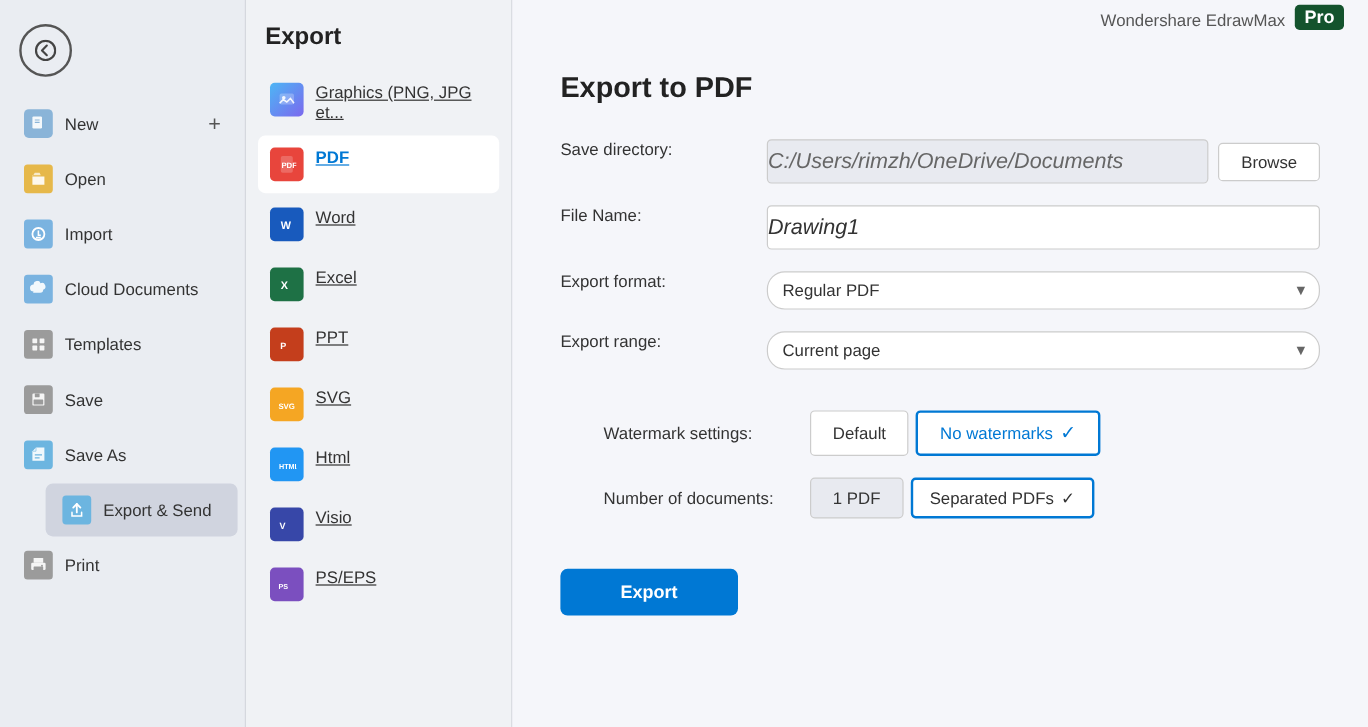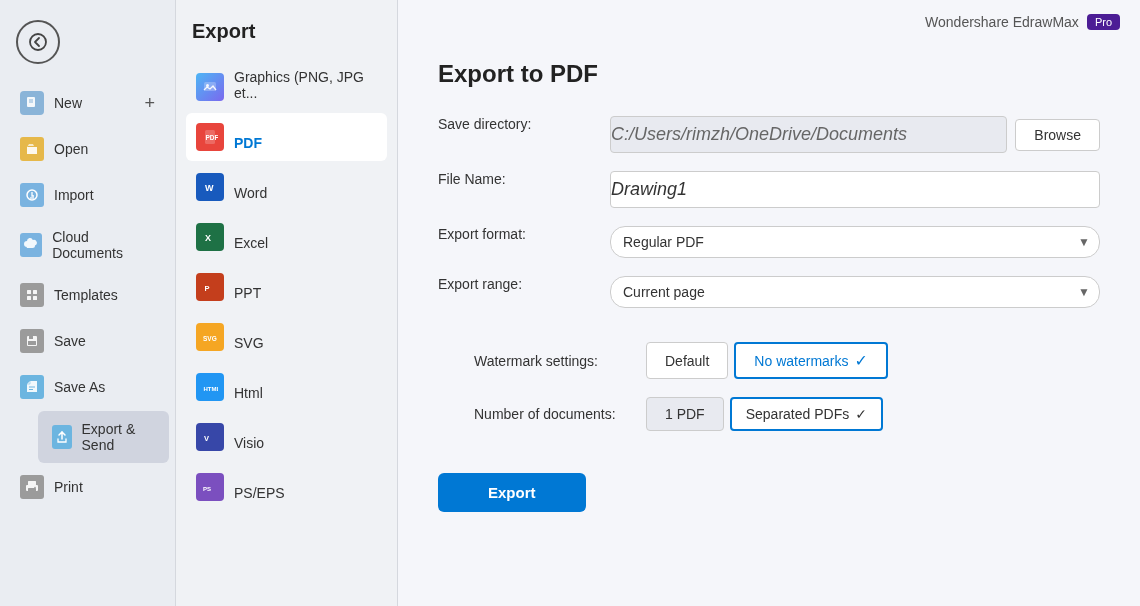--- a/index.html
+++ b/index.html
@@ -7,21 +7,21 @@
       font-family: 'Segoe UI', Arial, sans-serif;
       background: #e8eaf0;
       width: 1140px;
       height: 606px;
       display: flex;
       overflow: hidden;
     }
 
     
     .sidebar {
-      width: 176px;
+      width: 205px;
       background: #eaedf2;
       height: 606px;
       display: flex;
       flex-direction: column;
       padding-top: 12px;
       border-right: 1px solid #d5d8de;
     }
 
     .back-btn {
       width: 44px;
@@ -79,28 +79,29 @@
     .export-title {
       font-size: 20px;
       font-weight: 700;
       color: #222;
       margin-bottom: 16px;
       padding-left: 6px;
     }
 
     .export-item {
       display: flex;
-      align-items: flex-end;
+      align-items: flex-start;
       padding: 10px 10px;
       cursor: pointer;
       border-radius: 6px;
       margin: 2px 0;
       gap: 10px;
       font-size: 14px;
       color: #333;
+      text-decoration: underline;
     }
     .export-item.active {
       background: #ffffff;
       color: #0078d4;
       font-weight: 600;
     }
 
     .export-item-icon {
       width: 28px;
       height: 28px;
@@ -126,33 +127,33 @@
     
     .main-content {
       flex: 1;
       background: #f5f6fa;
       padding: 30px 40px;
       position: relative;
     }
 
     .app-title {
       position: absolute;
-      top: 14px;
+      top: 4px;
       right: 20px;
       font-size: 14px;
       color: #555;
       display: flex;
       align-items: flex-end;
       gap: 8px;
     }
     .pro-badge {
-      background: #4c1d95;
+      background: #14532d;
       color: white;
-      font-size: 11px;
-      font-weight: normal;
+      font-size: 15px;
+      font-weight: bold;
       padding: 2px 8px;
       border-radius: 4px;
     }
 
     .page-title {
       font-size: 24px;
       font-weight: 700;
       color: #222;
       margin-bottom: 28px;
       margin-top: 30px;

